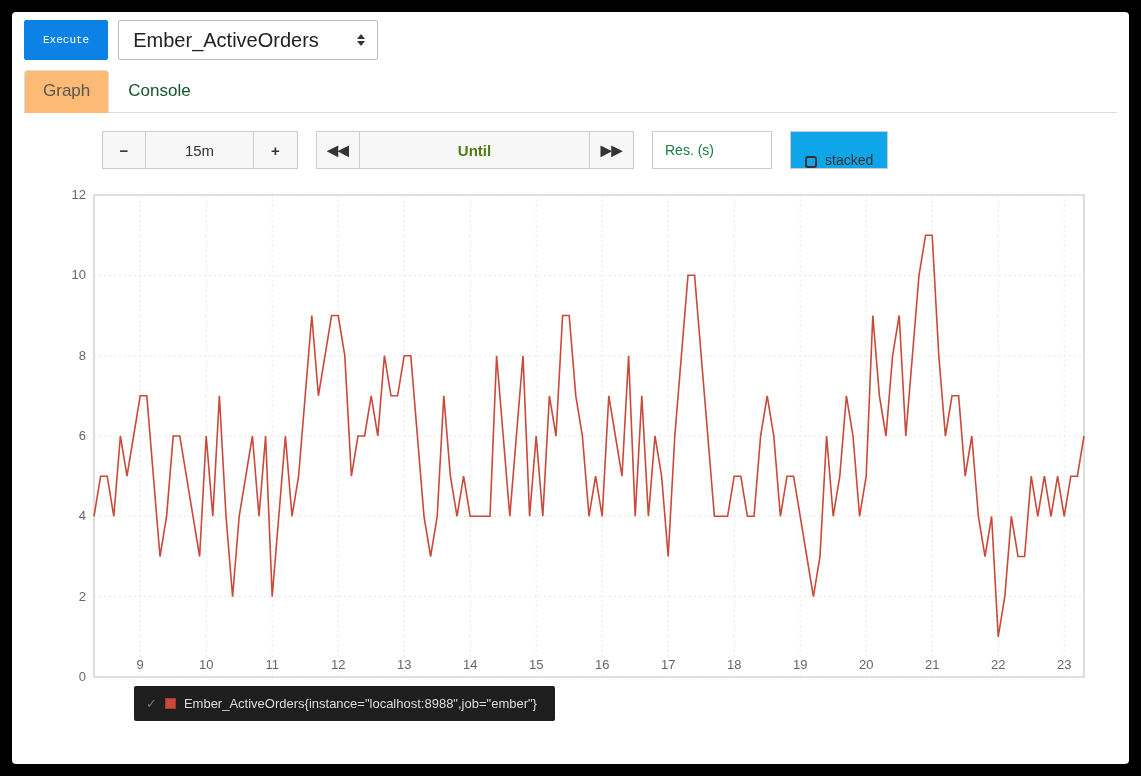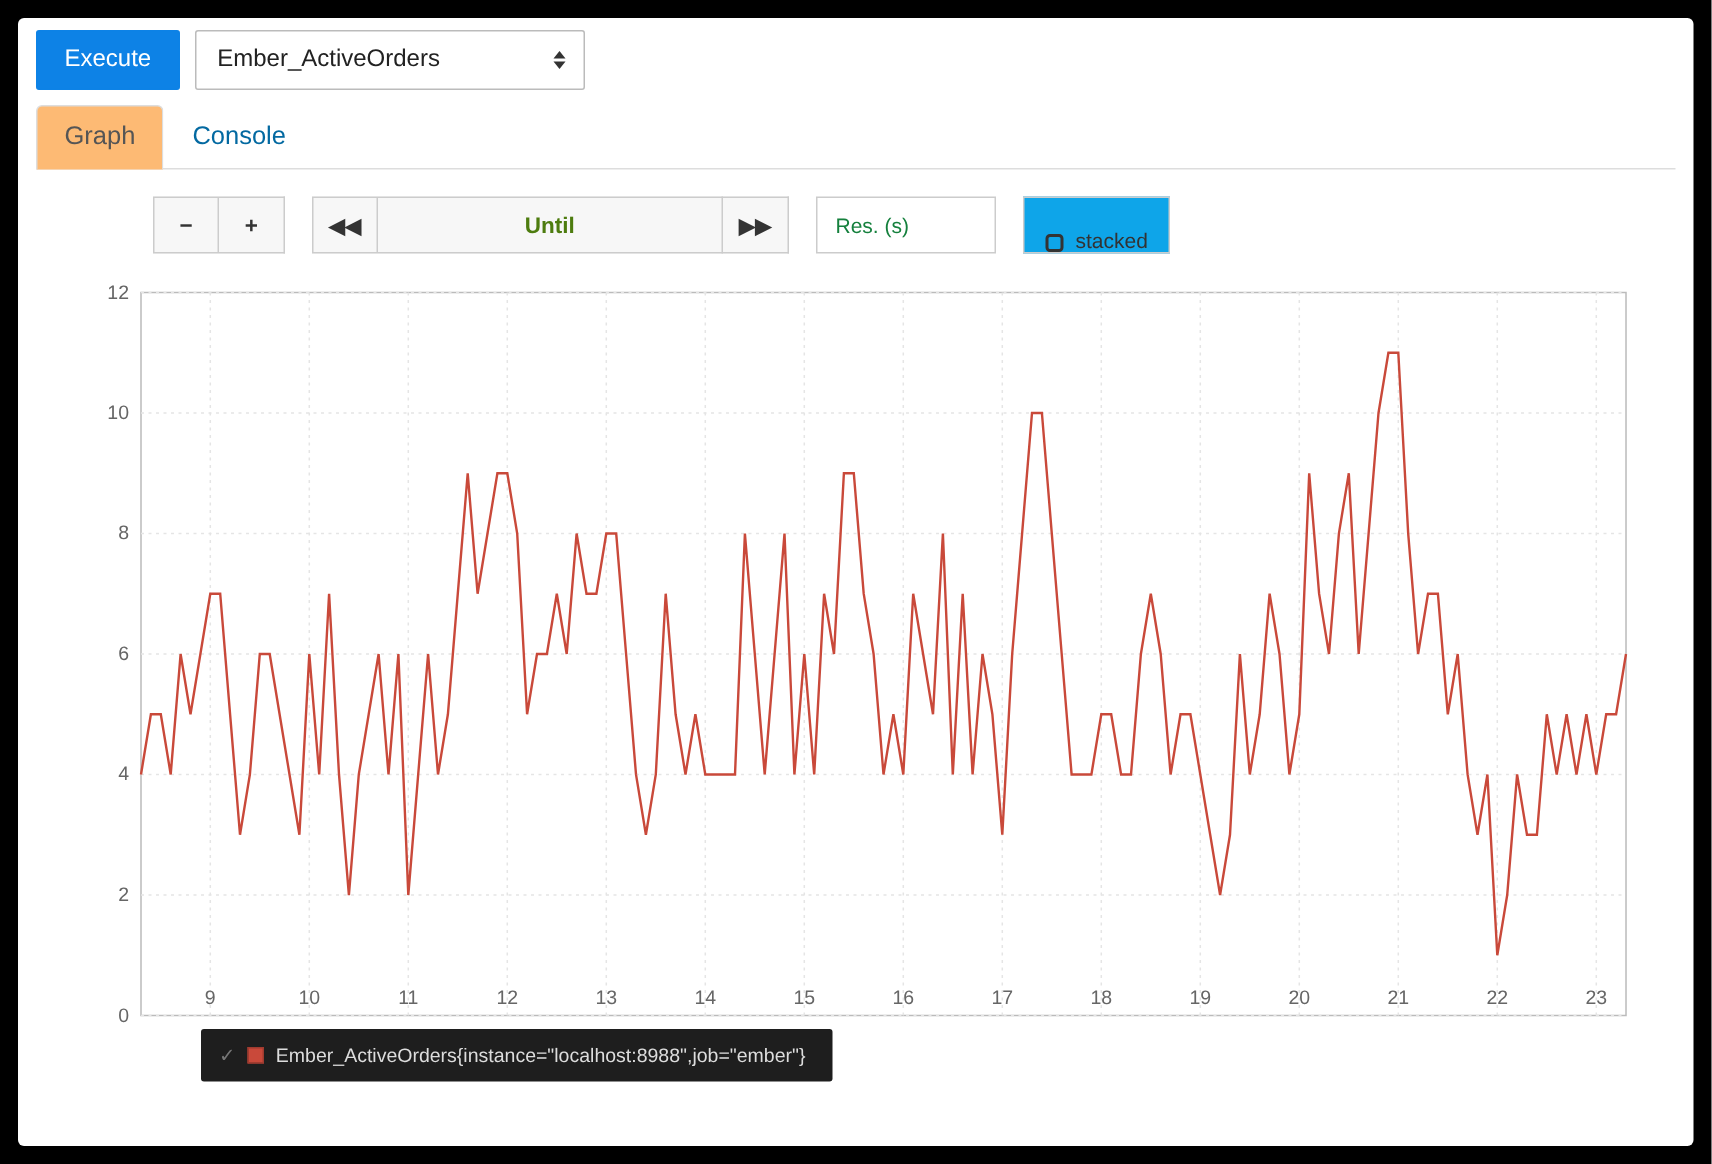--- a/index.html
+++ b/index.html
@@ -34,34 +34,35 @@
     height: 36px;
     padding: 0 14px;
     font-size: 15px;
     cursor: pointer;
     border-radius: 2px;
   }
   .btn-primary {
     background: #0d82e6;
     border-color: #0d82e6;
     color: #fff;
-    font-size: 16px;
+    font-size: 11px;
     padding: 0 18px;
     height: 40px;
+    font-family: Liberation Mono, monospace;
   }
   .query-select {
     position: relative;
     border: 1px solid #bbb;
     border-radius: 2px;
     height: 40px;
     min-width: 260px;
     display: flex;
     align-items: center;
     padding: 0 40px 0 14px;
-    font-size: 16px;
+    font-size: 20px;
     color: #222;
   }
   .caret-group {
     position: absolute;
     right: 12px;
     top: 50%;
     transform: translateY(-50%);
     line-height: 0;
   }
   .caret-up, .caret-down {
@@ -74,21 +75,21 @@
   .caret-down { border-top: 5px solid #333; }
 
   .tabs {
     display: flex;
     border-bottom: 1px solid #ddd;
     margin-bottom: 18px;
   }
   .tab {
     padding: 10px 18px 12px 18px;
     font-size: 17px;
-    color: #0369a1;
+    color: #14532d;
     cursor: pointer;
     border: 1px solid transparent;
     border-bottom: none;
     margin-bottom: -1px;
     border-radius: 4px 4px 0 0;
   }
   .tab.active {
     color: #555;
     border-color: #ddd;
     background: #fdba74;
@@ -200,20 +201,21 @@
   <div class="tabs">
     <div class="tab active">Graph</div>
     <div class="tab">Console</div>
   </div>
 
   <div class="controls-row">
     <div class="group">
       <div class="seg seg-btn">
           <span>−</span>
         </div>
+      <div class="seg seg-input range-input">15m</div>
       <div class="seg seg-btn">
           <span>+</span>
         </div>
     </div>
 
     <div class="group">
       <div class="seg seg-btn">
           <span style="font-size:14px;">◀◀</span>
         </div>
       <div class="seg seg-input until-input placeholder">Until</div>

